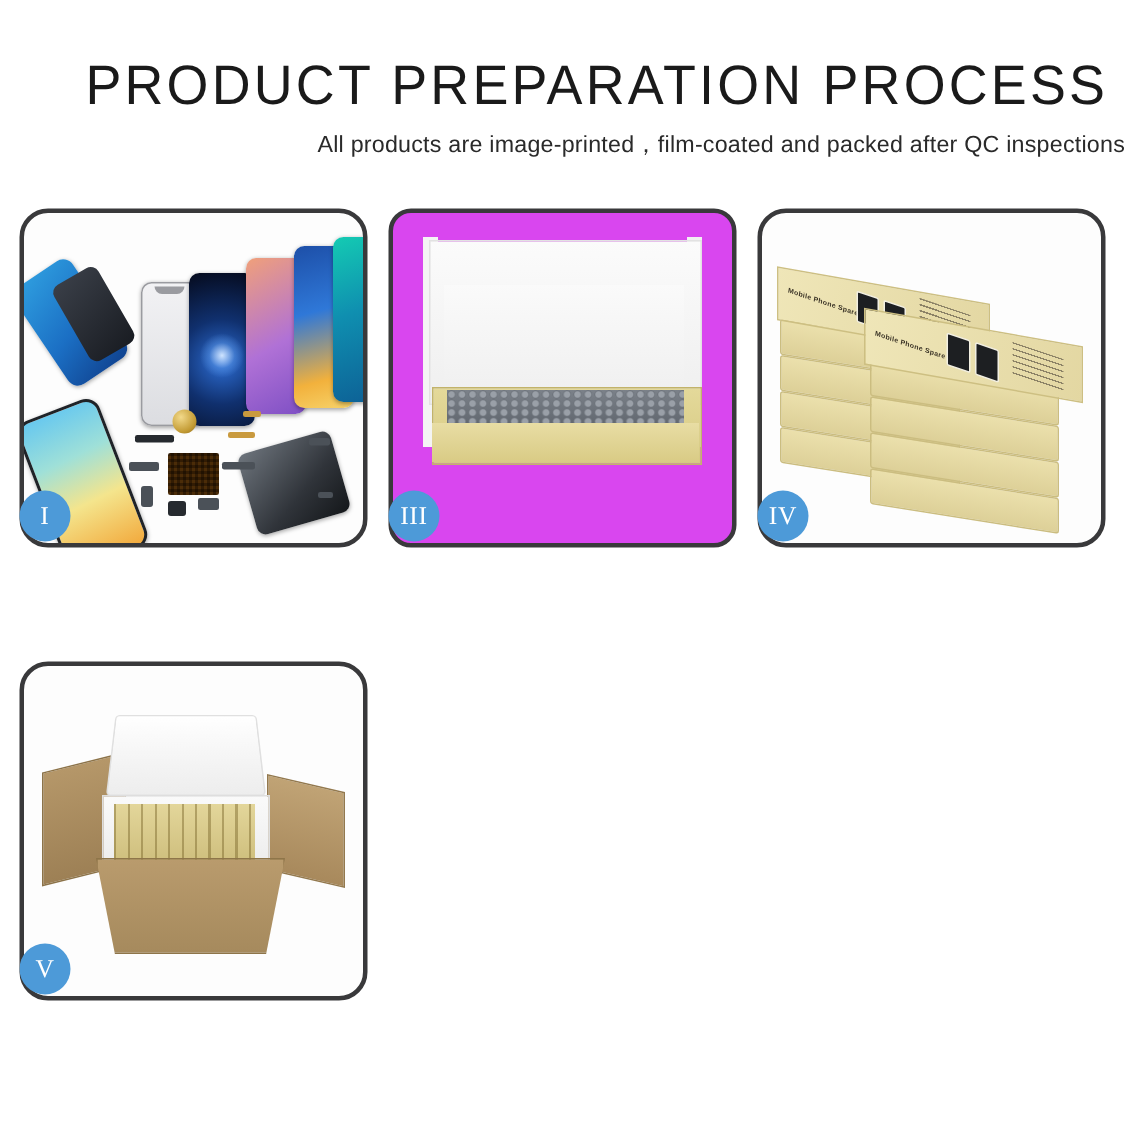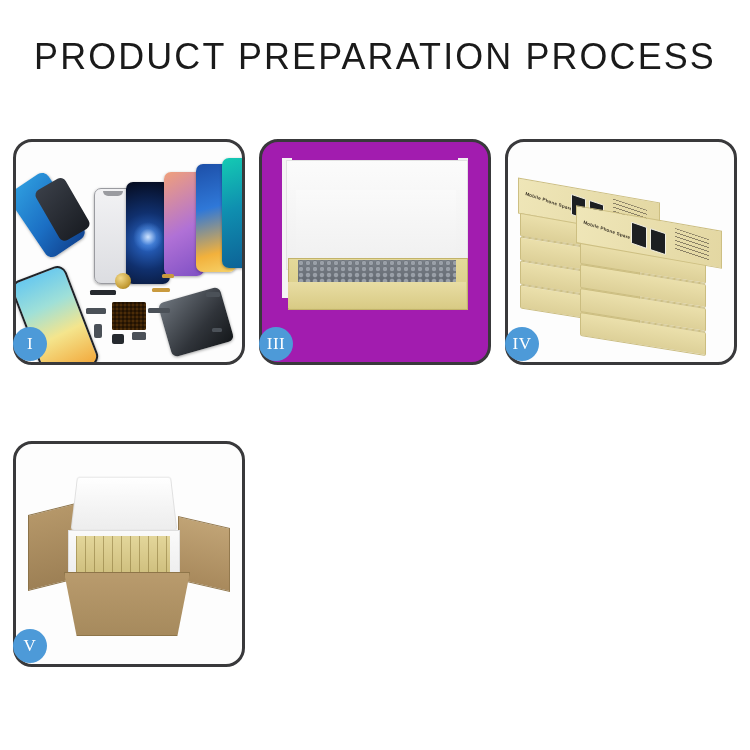--- a/index.html
+++ b/index.html
@@ -11,21 +11,21 @@
     width: 750px;
     height: 750px;
     font-family: "Liberation Sans", sans-serif;
     overflow: hidden;
     position: relative;
   }
 
   
   .header {
     padding-top: 38px;
-    text-align: center;
+    text-align: right;
   }
   .title {
     font-family: "Liberation Sans", sans-serif;
     font-size: 37px;
     font-weight: 500;
     letter-spacing: 2.2px;
     color: #1a1a1a;
     line-height: 1.05;
     transform: scaleX(0.97);
   }
@@ -165,21 +165,21 @@
   .bag-tab {
     position:absolute; width:10px; height:16px; background:#c6a05a; opacity:.9;
     border-radius:2px;
   }
   .bag-bubbles {
     position:absolute; inset:0;
     background:radial-gradient(circle at 4px 4px, rgba(255,255,255,.85) 2.6px, rgba(190,196,204,.35) 3.5px, transparent 4.2px) 0 0/13px 13px;
   }
 
   
-  .p3 { background:#a21caf; }
+  .p3 { background:#d946ef;border-radius:15px; }
   .b3-lid {
     position:absolute; left:24px; top:18px; width:180px; height:108px;
     background:linear-gradient(180deg,#fbfbfb,#efefef);
     border:1px solid #e2e2e2;
   }
   .b3-foam {
     position:absolute; left:34px; top:48px; width:160px; height:72px;
     background:linear-gradient(180deg,#fafafa,#f0f0f0);
   }
   .b3-gray {
@@ -290,20 +290,21 @@
   .c6-tape1{position:absolute;left:44px;top:78px;width:13px;height:18px;
     background:rgba(140,116,74,.65);transform:skewY(20deg);}
   .c6-tape2{position:absolute;left:44px;top:140px;width:13px;height:16px;
     background:rgba(140,116,74,.55);transform:skewY(20deg);}
 </style>
 </head>
 <body>
 
 <div class="header">
   <div class="title">PRODUCT PREPARATION PROCESS</div>
+  <div class="subtitle">All products are image-printed，film-coated and packed after QC inspections</div>
 </div>
 
 <div class="grid">
 
   <div class="panel p1">
     <div class="panel-inner">
       <div class="scr s-a"></div>
       <div class="scr s-b"></div>
       <div class="scr s-c"></div>
       <div class="scr s-d"></div>

